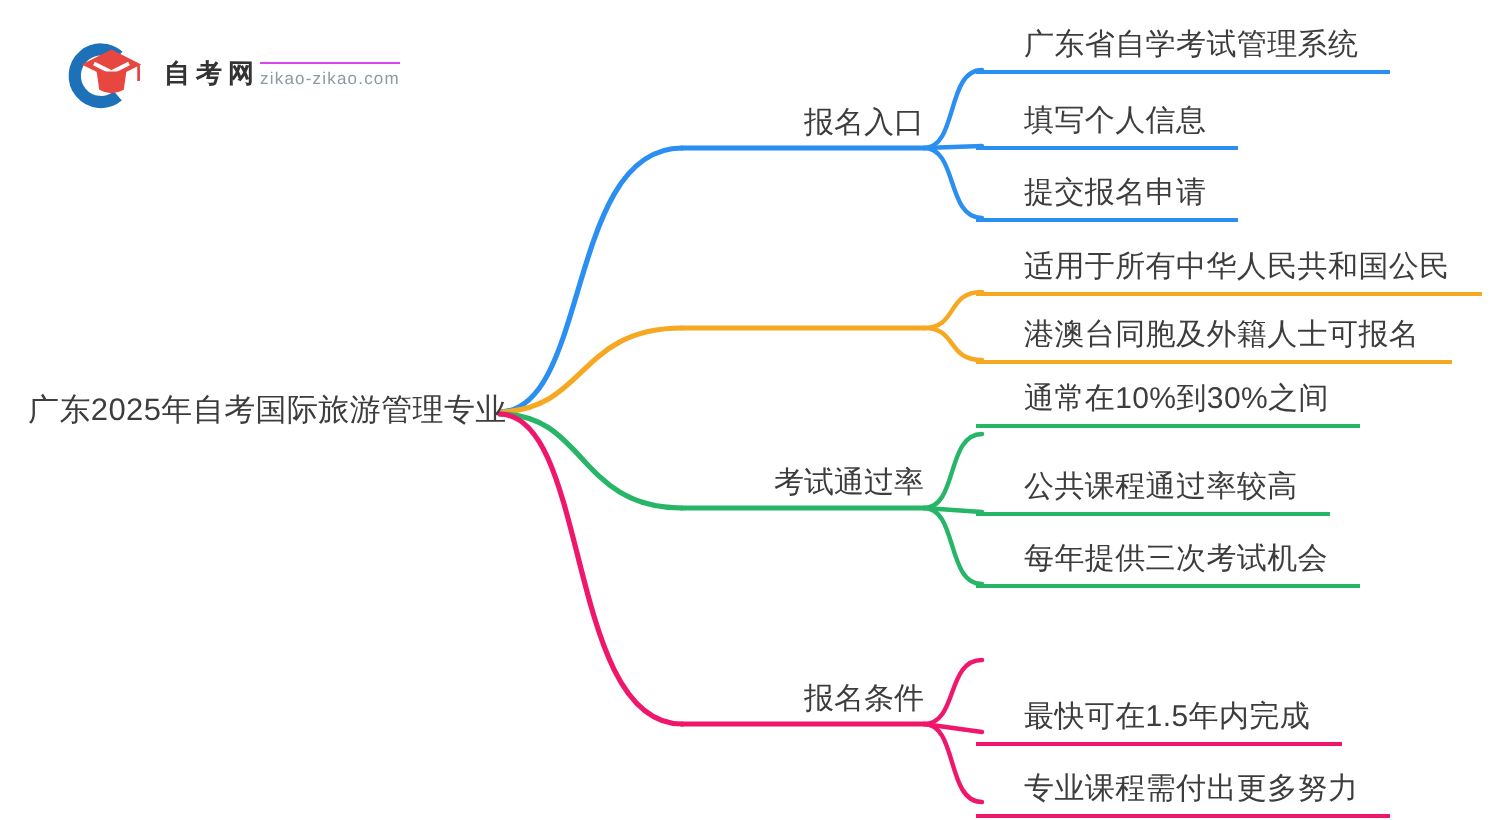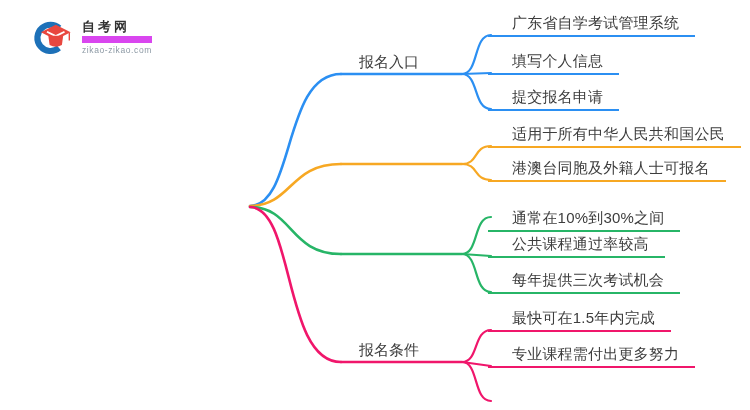--- a/index.html
+++ b/index.html
@@ -27,41 +27,41 @@
   .p-pink{stroke:var(--branch-pink);}
   .trunk{stroke-width:2.6px;}
   .twig{stroke-width:2.2px;}
 
   .root-label{
     position:absolute;left:14px;top:196px;
     font-size:15.5px;line-height:19px;color:var(--text);
     white-space:nowrap;letter-spacing:.2px;
   }
   .branch-label{
-    position:absolute;left:328px;width:122px;text-align:center;
+    position:absolute;left:340px;width:122px;text-align:right;
     font-size:15px;line-height:19px;color:var(--text);white-space:nowrap;
   }
   .leaf{
     position:absolute;left:488px;
     font-size:15px;line-height:19px;color:var(--text);white-space:nowrap;
     padding:0 16px 3px 24px;border-bottom:2px solid;letter-spacing:.2px;
   }
   .b-blue{border-color:var(--branch-blue);}
   .b-orange{border-color:var(--branch-orange);}
   .b-green{border-color:var(--branch-green);}
-  .b-pink{border-color:var(--branch-pink);}
+  .b-pink{border-color:var(--branch-pink);margin-top:41px;}
 
   
   .logo{position:absolute;left:33px;top:18px;display:flex;align-items:center;gap:7px;cursor:pointer;}
   .logo-icon{width:42px;height:38px;flex:0 0 auto;}
-  .logo-text{display:flex;flex-direction:column;}
+  .logo-text{display:flex;}
   .logo-name{font-size:13px;font-weight:bold;color:#333;letter-spacing:3px;line-height:15px;}
   .logo-domain{
     font-size:8.5px;color:#8d9aa5;letter-spacing:.6px;line-height:11px;
-    border-top:7px solid #d946ef;padding-top:2px;margin-top:2px;
+    border-top:1px solid #d946ef;padding-top:2px;margin-top:2px;
   }
 </style>
 </head>
 <body>
 
 <div class="canvas">
 
   <svg class="connectors" viewBox="0 0 750 410" aria-hidden="true">
 
     <path class="trunk p-blue" d="M250 206 C 295 205, 283 74, 341 74"></path>
@@ -99,31 +99,33 @@
         <path d="M14.5 18.5 L31.5 18.5 L30 29 Q23 33 16 29 Z" fill="var(--logo-red)"></path>
         <line x1="38.5" y1="15" x2="38.5" y2="24" stroke="var(--logo-red)" stroke-width="1.6"></line>
       </g>
     </svg>
     <div class="logo-text">
       <span class="logo-name">自考网</span>
       <span class="logo-domain">zikao-zikao.com</span>
     </div>
   </div>
 
+  <div class="root-label">广东2025年自考国际旅游管理专业</div>
 
   <div class="branch-label" style="top:52px">报名入口</div>
+  <div class="branch-label" style="top:232px">考试通过率</div>
   <div class="branch-label" style="top:340px">报名条件</div>
 
   <div class="leaf b-blue" style="top:13px">广东省自学考试管理系统</div>
   <div class="leaf b-blue" style="top:51px">填写个人信息</div>
   <div class="leaf b-blue" style="top:87px">提交报名申请</div>
 
   <div class="leaf b-orange" style="top:124px">适用于所有中华人民共和国公民</div>
   <div class="leaf b-orange" style="top:158px">港澳台同胞及外籍人士可报名</div>
 
-  <div class="leaf b-green" style="top:208px">通常在10%到30%之间</div>
+  <div class="leaf b-green" style="top:190px">通常在10%到30%之间</div>
   <div class="leaf b-green" style="top:234px">公共课程通过率较高</div>
   <div class="leaf b-green" style="top:270px">每年提供三次考试机会</div>
 
   <div class="leaf b-pink" style="top:308px">最快可在1.5年内完成</div>
   <div class="leaf b-pink" style="top:344px">专业课程需付出更多努力</div>
 
 </div>
 
 </body></html>

